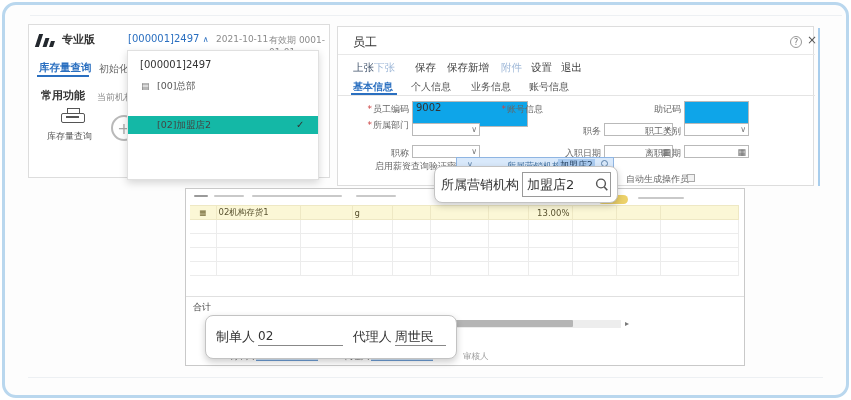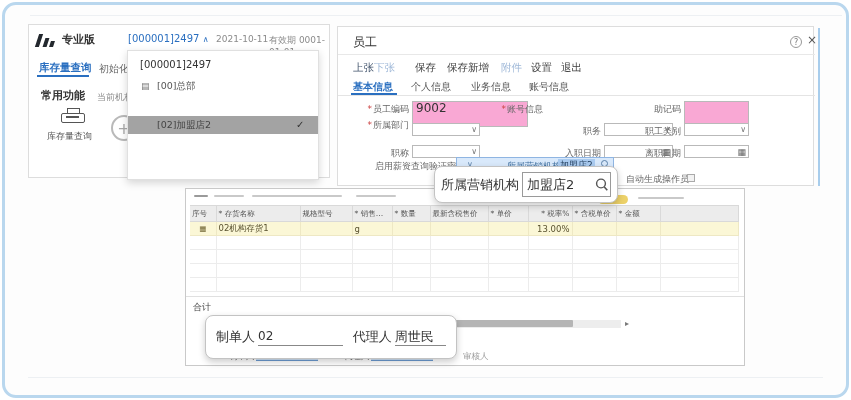--- a/index.html
+++ b/index.html
@@ -11,26 +11,26 @@
   .t8{font-size:8px}.t85{font-size:8.5px}.t9{font-size:9px}.t95{font-size:9.5px}.t10{font-size:10px}.t105{font-size:10.5px}.t11{font-size:11px}.t12{font-size:12px}.t13{font-size:13px}
   .grey{color:#8b8b8b}.dark{color:#333}.mid{color:#666}.blue{color:#2a6fc0}.lblue{color:#9fb8d8}
   .bold{font-weight:bold}
   .link{cursor:pointer}
   .tab-underline{position:absolute;height:2px;background:#2a6fc0}
   .logo-bars{display:inline-block;width:20px;height:13px;position:relative}
   .logo-bars i{position:absolute;background:#23282e;width:4px;height:13px;transform:skewX(-18deg)}
   .logo-bars i:nth-child(1){left:0}.logo-bars i:nth-child(2){left:7px;height:9px;top:4px}.logo-bars i:nth-child(3){left:13px;height:6px;top:7px}
   .dropdown-panel{position:absolute;background:#fff;border:1px solid #e0e0e0;box-shadow:0 3px 8px rgba(0,0,0,.16)}
   .dd-item{position:absolute;left:0;width:100%;height:18px;line-height:18px}
-  .dd-selected{background:#a3a3a3}
+  .dd-selected{background:#14b8a6}
   .plus-circle{position:absolute;width:26px;height:26px;border:2px solid #b9b9b9;border-radius:50%;color:#a9a9a9;font-size:16px;line-height:24px;text-align:center;background:#fff;box-sizing:border-box}
   .printer{position:absolute;width:24px;height:10px;border:1.5px solid #555;border-radius:2px;box-sizing:border-box}
   .printer:before{content:"";position:absolute;left:5px;top:-6px;width:11px;height:5px;border:1.5px solid #555;border-bottom:none}
   .printer:after{content:"";position:absolute;left:4px;top:2px;width:13px;height:2px;background:#555}
-  .input{position:absolute;background:#f9a8d4;border:1px solid #b9b9b9;box-sizing:border-box;height:26px;font-size:12px;color:#333;line-height:12px;padding-left:3px;overflow:hidden}
+  .input{position:absolute;background:#0ea5e9;border:1px solid #b9b9b9;box-sizing:border-box;height:26px;font-size:10px;color:#333;line-height:12px;padding-left:3px;overflow:hidden}
   .ddown{position:absolute;background:#fff;border:1px solid #b9b9b9;box-sizing:border-box;height:13px}
   .ddown .caret{position:absolute;right:2px;top:0;font-size:8px;color:#777;line-height:12px}
   .cal{position:absolute;right:2px;top:1px;font-size:9px;color:#666;line-height:10px}
   .lbl{position:absolute;font-size:9px;color:#666;text-align:right;white-space:nowrap}
   .req{color:#c44;margin-right:1px}
   .popup{position:absolute;background:#fff;border:1.5px solid #c3c3c3;border-radius:8px;box-shadow:0 3px 7px rgba(0,0,0,.2);display:flex;align-items:center;box-sizing:border-box}
   .checkbox{position:absolute;width:8px;height:8px;border:1px solid #aaa;background:#f2f2f2;box-sizing:border-box}
   table.items{border-collapse:collapse;table-layout:fixed;width:548px;font-size:7.5px;color:#555}
   table.items th{background:#ececec;border:1px solid #d9d9d9;border-left:none;font-weight:normal;height:15px;padding:0 2px;text-align:left;white-space:nowrap;overflow:hidden}
   table.items td{border:1px solid #ececec;border-left:none;height:13px;padding:0 2px;white-space:nowrap;overflow:hidden}
@@ -166,33 +166,20 @@
         <col style="width:40px">
         <col style="width:38px">
         <col style="width:58px">
         <col style="width:40px">
         <col style="width:44px">
         <col style="width:44px">
         <col style="width:44px">
         <col style="width:78px">
     </colgroup>
     <tbody>
-        <tr>
-      <th>序号</th>
-      <th>* 存货名称</th>
-      <th>规格型号</th>
-      <th>* 销售…</th>
-      <th>* 数量</th>
-      <th>最新含税售价</th>
-      <th>* 单价</th>
-      <th style="text-align:right">* 税率%</th>
-      <th>* 含税单价</th>
-      <th>* 金额</th>
-      <th></th>
-    </tr>
     <tr class="hl">
       <td style="text-align:center;color:#6b5f2c">▦</td>
       <td class="t85">02机构存货1</td>
       <td></td>
       <td class="t85">g</td>
       <td></td>
       <td></td>
       <td></td>
       <td class="t85" style="text-align:right">13.00%</td>
       <td></td>

